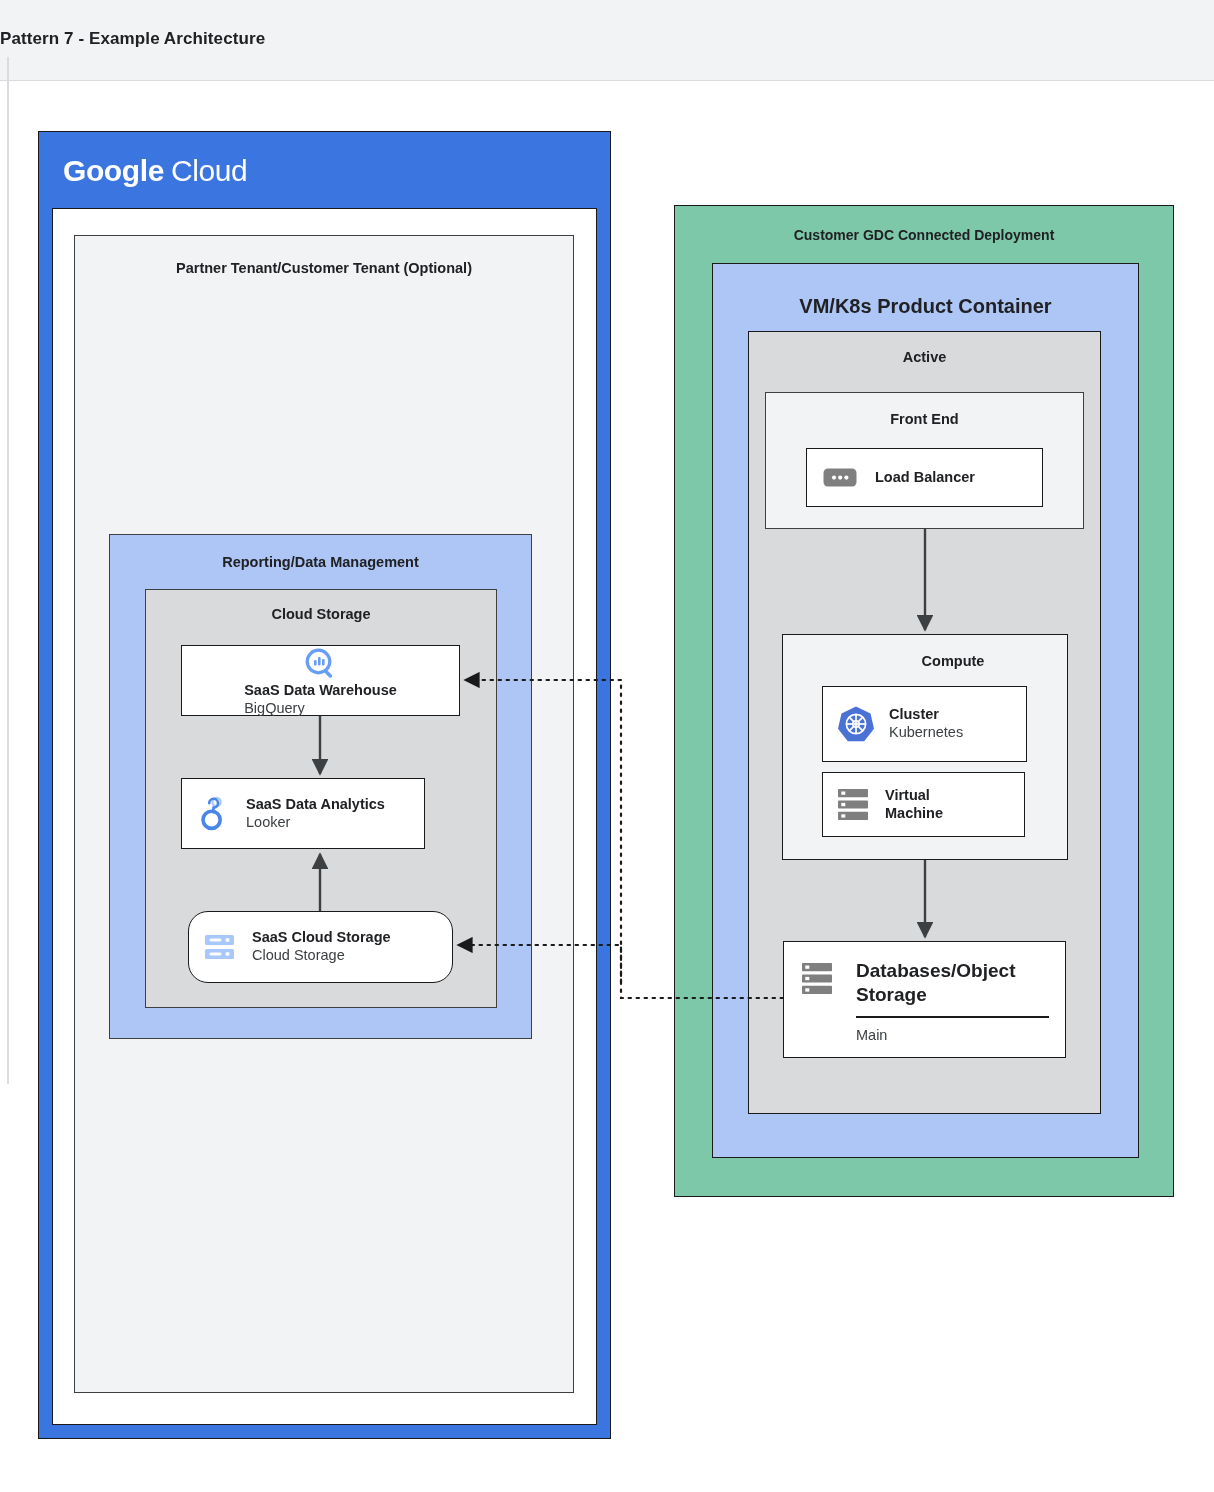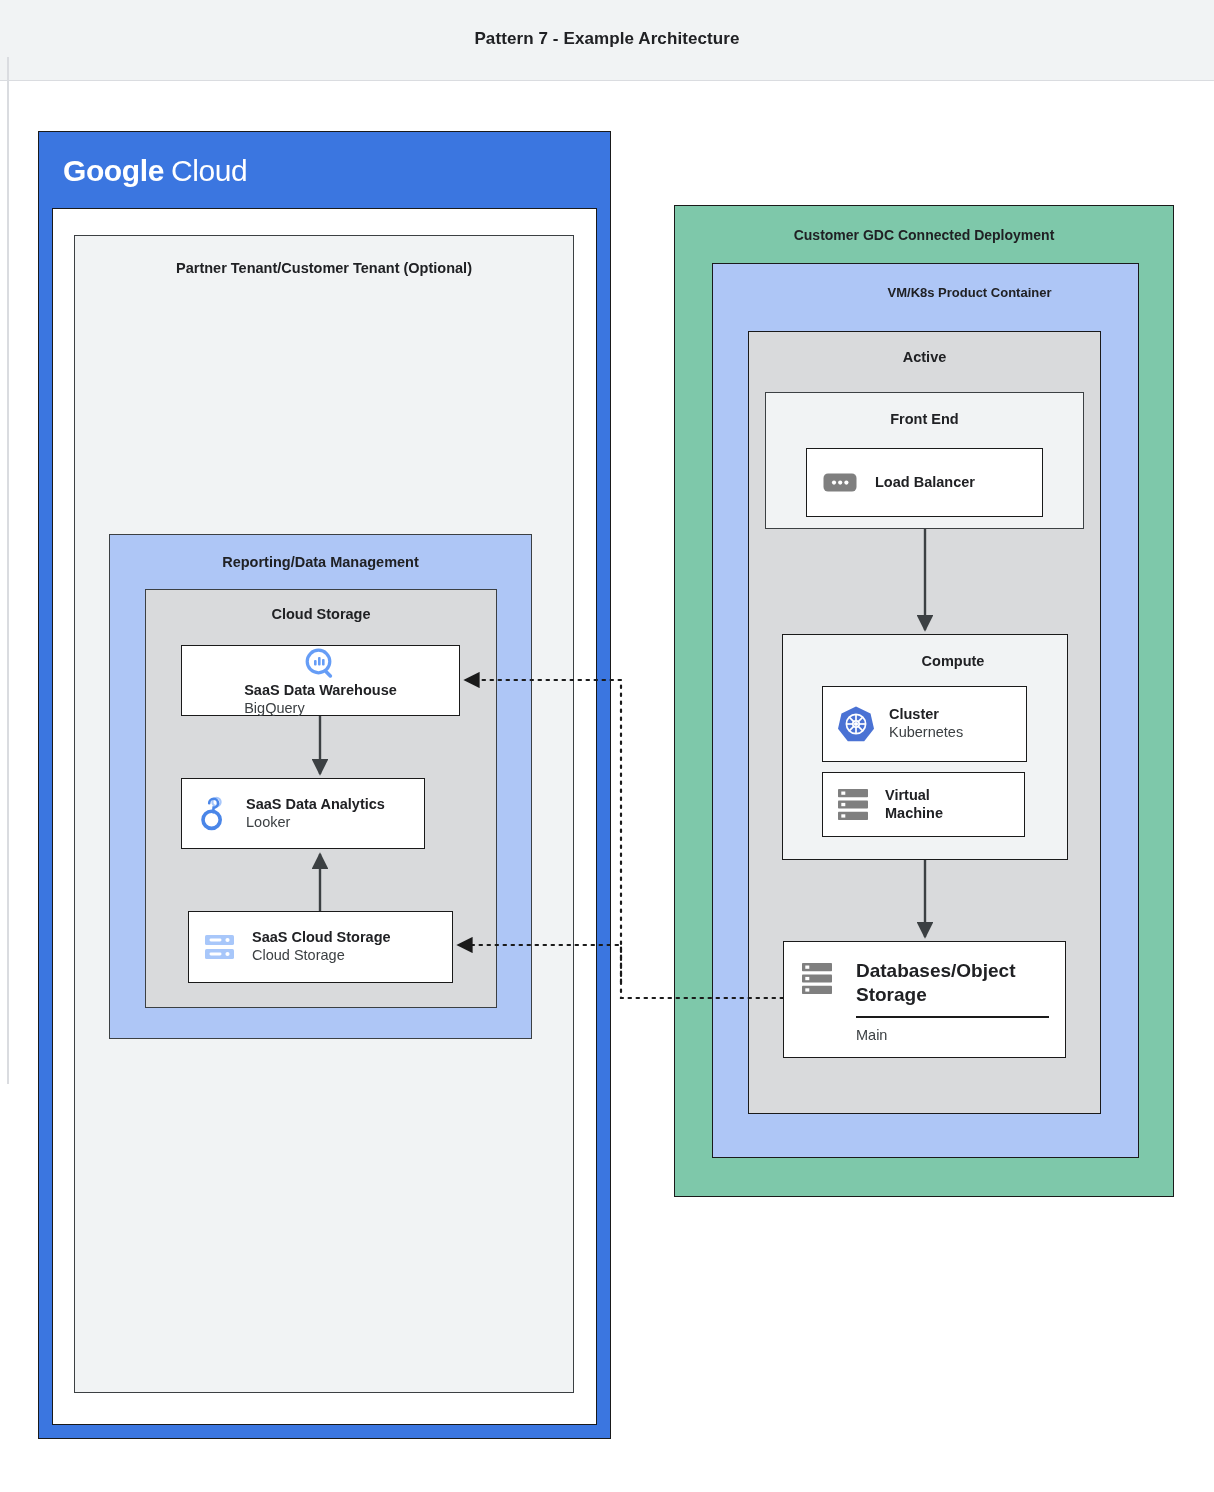--- a/index.html
+++ b/index.html
@@ -13,21 +13,21 @@
   }
   
   #page-header{
     position:absolute;left:0;top:0;width:1214px;height:81px;
     background:#f1f3f4;
     border-bottom:1px solid #dadce0;
     box-sizing:border-box;
   }
   #page-header .title{
     position:absolute;left:0;top:29px;width:1214px;
-    text-align:center;font-size:17px;font-weight:bold;letter-spacing:.1px;
+    font-size:17px;font-weight:bold;letter-spacing:.1px;
     color:#202124;
   }
   #side-rule{
     position:absolute;left:7px;top:57px;width:2px;height:1027px;
     background:#dadce0;
   }
 
   
   .box{position:absolute;box-sizing:border-box;}
   .bx-title{
@@ -79,54 +79,54 @@
     display:flex;align-items:center;
   }
   .svc .ico{flex:0 0 auto;margin-left:14px;margin-right:14px;
             display:flex;align-items:center;justify-content:center;}
   .svc .txt{display:flex;flex-direction:column;justify-content:center;line-height:1.22;}
   .svc .t1{font-size:14.5px;font-weight:bold;color:#202124;}
   .svc .t2{font-size:14.5px;font-weight:normal;color:#3c4043;}
 
   #svc-bq{left:181px;top:645px;width:279px;height:71px;flex-direction:column;}
   #svc-looker{left:181px;top:778px;width:244px;height:71px;}
-  #svc-gcs{left:188px;top:911px;width:265px;height:72px;}
+  #svc-gcs{left:188px;top:911px;width:265px;height:72px;border-radius:20px;}
 
   
   #gdc-box{
     left:674px;top:205px;width:500px;height:992px;
     background:#7ec8aa;border:1.6px solid #1a1a1a;
   }
   #gdc-box .bx-title{top:21px;font-size:14px;}
 
   #vmk8s-box{
     left:712px;top:263px;width:427px;height:895px;
     background:#aec6f6;border:1.6px solid #1a1a1a;
   }
-  #vmk8s-box .bx-title{top:21px;font-size:13px;padding-left:44px;}
+  #vmk8s-box .bx-title{top:31px;font-size:20px;}
 
   #active-box{
     left:748px;top:331px;width:353px;height:783px;
     background:#d9dadc;border:1.6px solid #1a1a1a;
   }
   #active-box .bx-title{top:17px;font-size:14.5px;}
 
   #frontend-box{
     left:765px;top:392px;width:319px;height:137px;
     background:#f1f3f4;border:1.6px solid #3c4043;
   }
   #frontend-box .bx-title{top:18px;font-size:14.5px;}
 
   #compute-box{
     left:782px;top:634px;width:286px;height:226px;
     background:#f1f3f4;border:1.6px solid #1a1a1a;
   }
   #compute-box .bx-title{top:18px;font-size:14.5px;margin-left:28px;}
 
-  #svc-lb{left:806px;top:448px;width:237px;height:69px;}
+  #svc-lb{left:806px;top:448px;width:237px;height:59px;}
   #svc-cluster{left:822px;top:686px;width:205px;height:76px;}
   #svc-vm{left:822px;top:772px;width:203px;height:65px;}
 
   #db-box{
     left:783px;top:941px;width:283px;height:117px;
     background:#ffffff;border:1.6px solid #1a1a1a;
   }
   #db-icon-wrap{position:absolute;left:17px;top:20px;}
   #db-title{position:absolute;left:72px;top:17px;width:195px;
             font-size:19px;font-weight:bold;line-height:1.25;color:#202124;}

